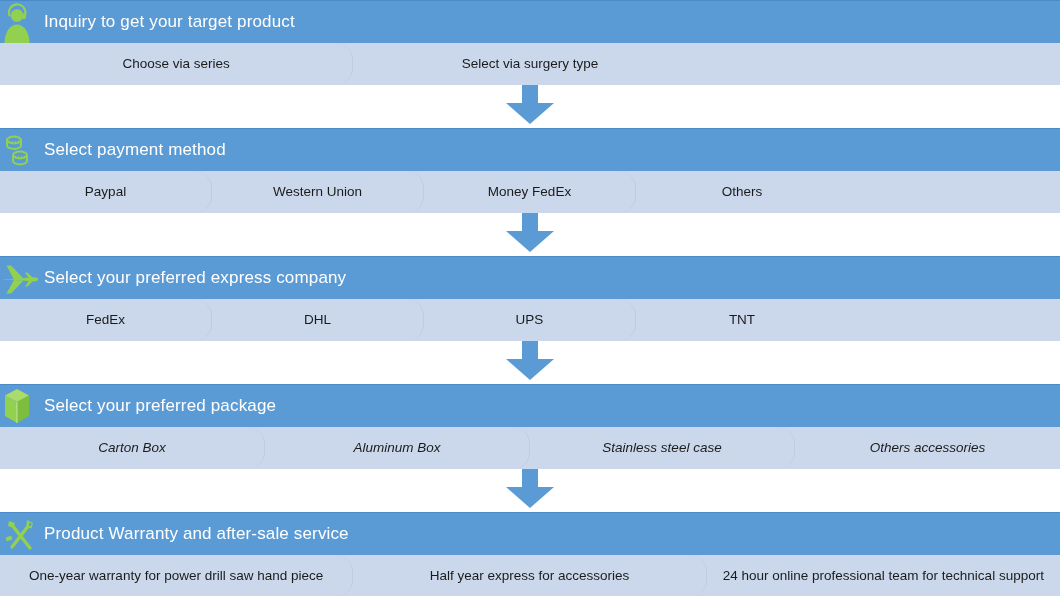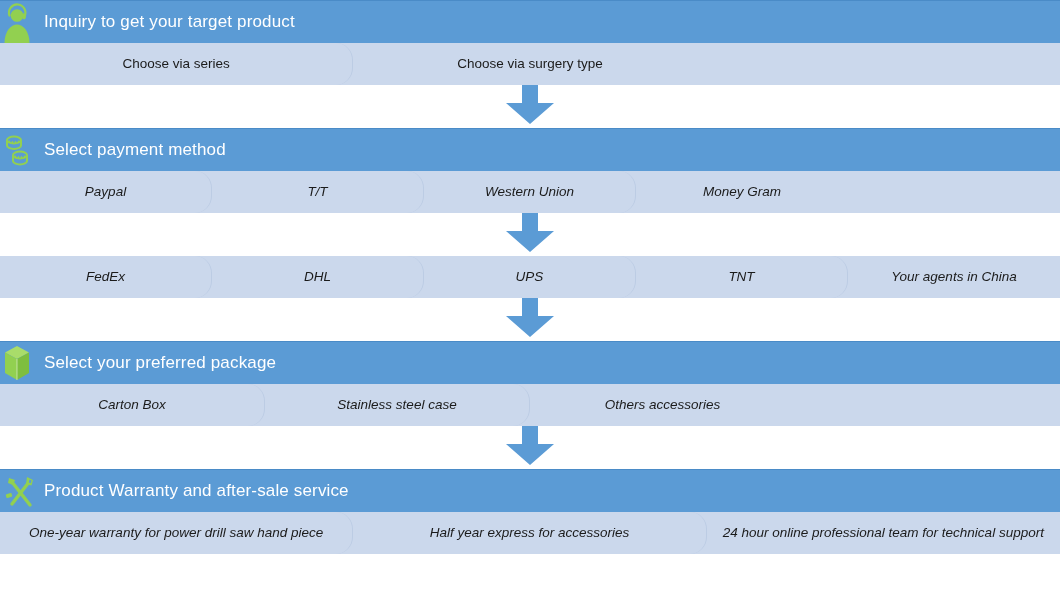--- a/index.html
+++ b/index.html
@@ -77,26 +77,26 @@
     color: #1b1b1b;
     font-size: 13.5px;
     font-weight: 400;
     box-sizing: border-box;
     border-right: 1px solid #bcccE4;
     line-height: 1.15;
     padding: 0 14px;
     border-radius: 17px;
   }
   .opt:last-child { border-right: none; }
-  .opt.wrap { line-height: 1.25; font-style: italic; }
+  .opt.wrap { line-height: 1.25; }
 
   
   .cols-3 .opt { width: 353.33px; }
   .cols-4 .opt { width: 265px; font-style: italic; }
-  .cols-5 .opt { width: 212px; font-style: italic; }
+  .cols-5 .opt { width: 212px; }
 
   
   .connector {
     height: 43px;
     display: flex;
     align-items: center;
     justify-content: center;
     background: #ffffff;
   }
   .arrow-down { display: block; }
@@ -119,21 +119,21 @@
             <rect x="22.2" y="10.2" width="3.6" height="6.2" rx="1.8" fill="#92D050"></rect>
 
             <path d="M4.5 40 C4.5 28.2 11.0 21.5 17 21.5 C23 21.5 29.5 28.2 29.5 40 Z" fill="#92D050"></path>
           </svg>
         </span>
         <span class="step-title">Inquiry to get your target product</span>
       </div>
     </div>
     <div class="step-options cols-3">
       <div class="opt">Choose via series</div>
-      <div class="opt">Choose via surgery type</div>
+      <div class="opt">Select via surgery type</div>
     </div>
   </div>
 
   <div class="connector">
     <span class="arrow-down">
       <svg width="58" height="40" viewBox="0 0 58 40">
         <path d="M21 0 H37 V18 H53 L29 39 L5 18 H21 Z" fill="#5B9BD5"></path>
       </svg>
     </span>
   </div>
@@ -161,41 +161,60 @@
               <line x1="21.5" y1="25.1" x2="21.5" y2="27.9"></line>
               <line x1="24.5" y1="24.6" x2="24.5" y2="27.4"></line>
             </g>
           </svg>
         </span>
         <span class="step-title">Select payment method</span>
       </div>
     </div>
     <div class="step-options cols-5">
       <div class="opt">Paypal</div>
-      <div class="opt">T/T</div>
       <div class="opt">Western Union</div>
-      <div class="opt">Money Gram</div>
-    </div>
-  </div>
-
-  <div class="connector">
-    <span class="arrow-down">
-      <svg width="58" height="40" viewBox="0 0 58 40">
-        <path d="M21 0 H37 V18 H53 L29 39 L5 18 H21 Z" fill="#5B9BD5"></path>
-      </svg>
-    </span>
-  </div>
-
-  <div class="step">
+      <div class="opt">Money FedEx</div>
+      <div class="opt">Others</div>
+    </div>
+  </div>
+
+  <div class="connector">
+    <span class="arrow-down">
+      <svg width="58" height="40" viewBox="0 0 58 40">
+        <path d="M21 0 H37 V18 H53 L29 39 L5 18 H21 Z" fill="#5B9BD5"></path>
+      </svg>
+    </span>
+  </div>
+
+  <div class="step">
+    <div class="step-header">
+      <div class="hdr-inner">
+        <span class="step-icon">
+          <svg viewBox="0 0 40 40" width="40" height="40">
+            <g fill="#92D050">
+
+              <path d="M4 20.5 L34 18.2 C36.5 18.0 38 19.0 38 20.3 C38 21.6 36.5 22.6 34 22.4 L4 20.1 Z"></path>
+
+              <path d="M14 20.4 L6.5 6.5 L11 6.5 L23.5 19.6 Z"></path>
+
+              <path d="M14 21.0 L6.5 34.5 L11 34.5 L23.5 21.6 Z"></path>
+
+              <path d="M29 19.4 L25 13.5 L27.5 13.5 L33 19.1 Z"></path>
+              <path d="M29 21.6 L25 27.5 L27.5 27.5 L33 21.9 Z"></path>
+            </g>
+          </svg>
+        </span>
+        <span class="step-title">Select your preferred express company</span>
+      </div>
+    </div>
     <div class="step-options cols-5">
       <div class="opt">FedEx</div>
       <div class="opt">DHL</div>
       <div class="opt">UPS</div>
       <div class="opt">TNT</div>
-      <div class="opt">Your agents in China</div>
     </div>
   </div>
 
   <div class="connector">
     <span class="arrow-down">
       <svg width="58" height="40" viewBox="0 0 58 40">
         <path d="M21 0 H37 V18 H53 L29 39 L5 18 H21 Z" fill="#5B9BD5"></path>
       </svg>
     </span>
   </div>
@@ -213,20 +232,21 @@
             <path d="M29 8.5 L29 29 L17 36 L17 15 Z" fill="#7EBE3F"></path>
 
             <path d="M17 15 L17 36" stroke="#ffffff" stroke-width="0.9" opacity="0.55"></path>
           </svg>
         </span>
         <span class="step-title">Select your preferred package</span>
       </div>
     </div>
     <div class="step-options cols-4">
       <div class="opt">Carton Box</div>
+      <div class="opt">Aluminum Box</div>
       <div class="opt">Stainless steel case</div>
       <div class="opt">Others accessories</div>
     </div>
   </div>
 
   <div class="connector">
     <span class="arrow-down">
       <svg width="58" height="40" viewBox="0 0 58 40">
         <path d="M21 0 H37 V18 H53 L29 39 L5 18 H21 Z" fill="#5B9BD5"></path>
       </svg>

